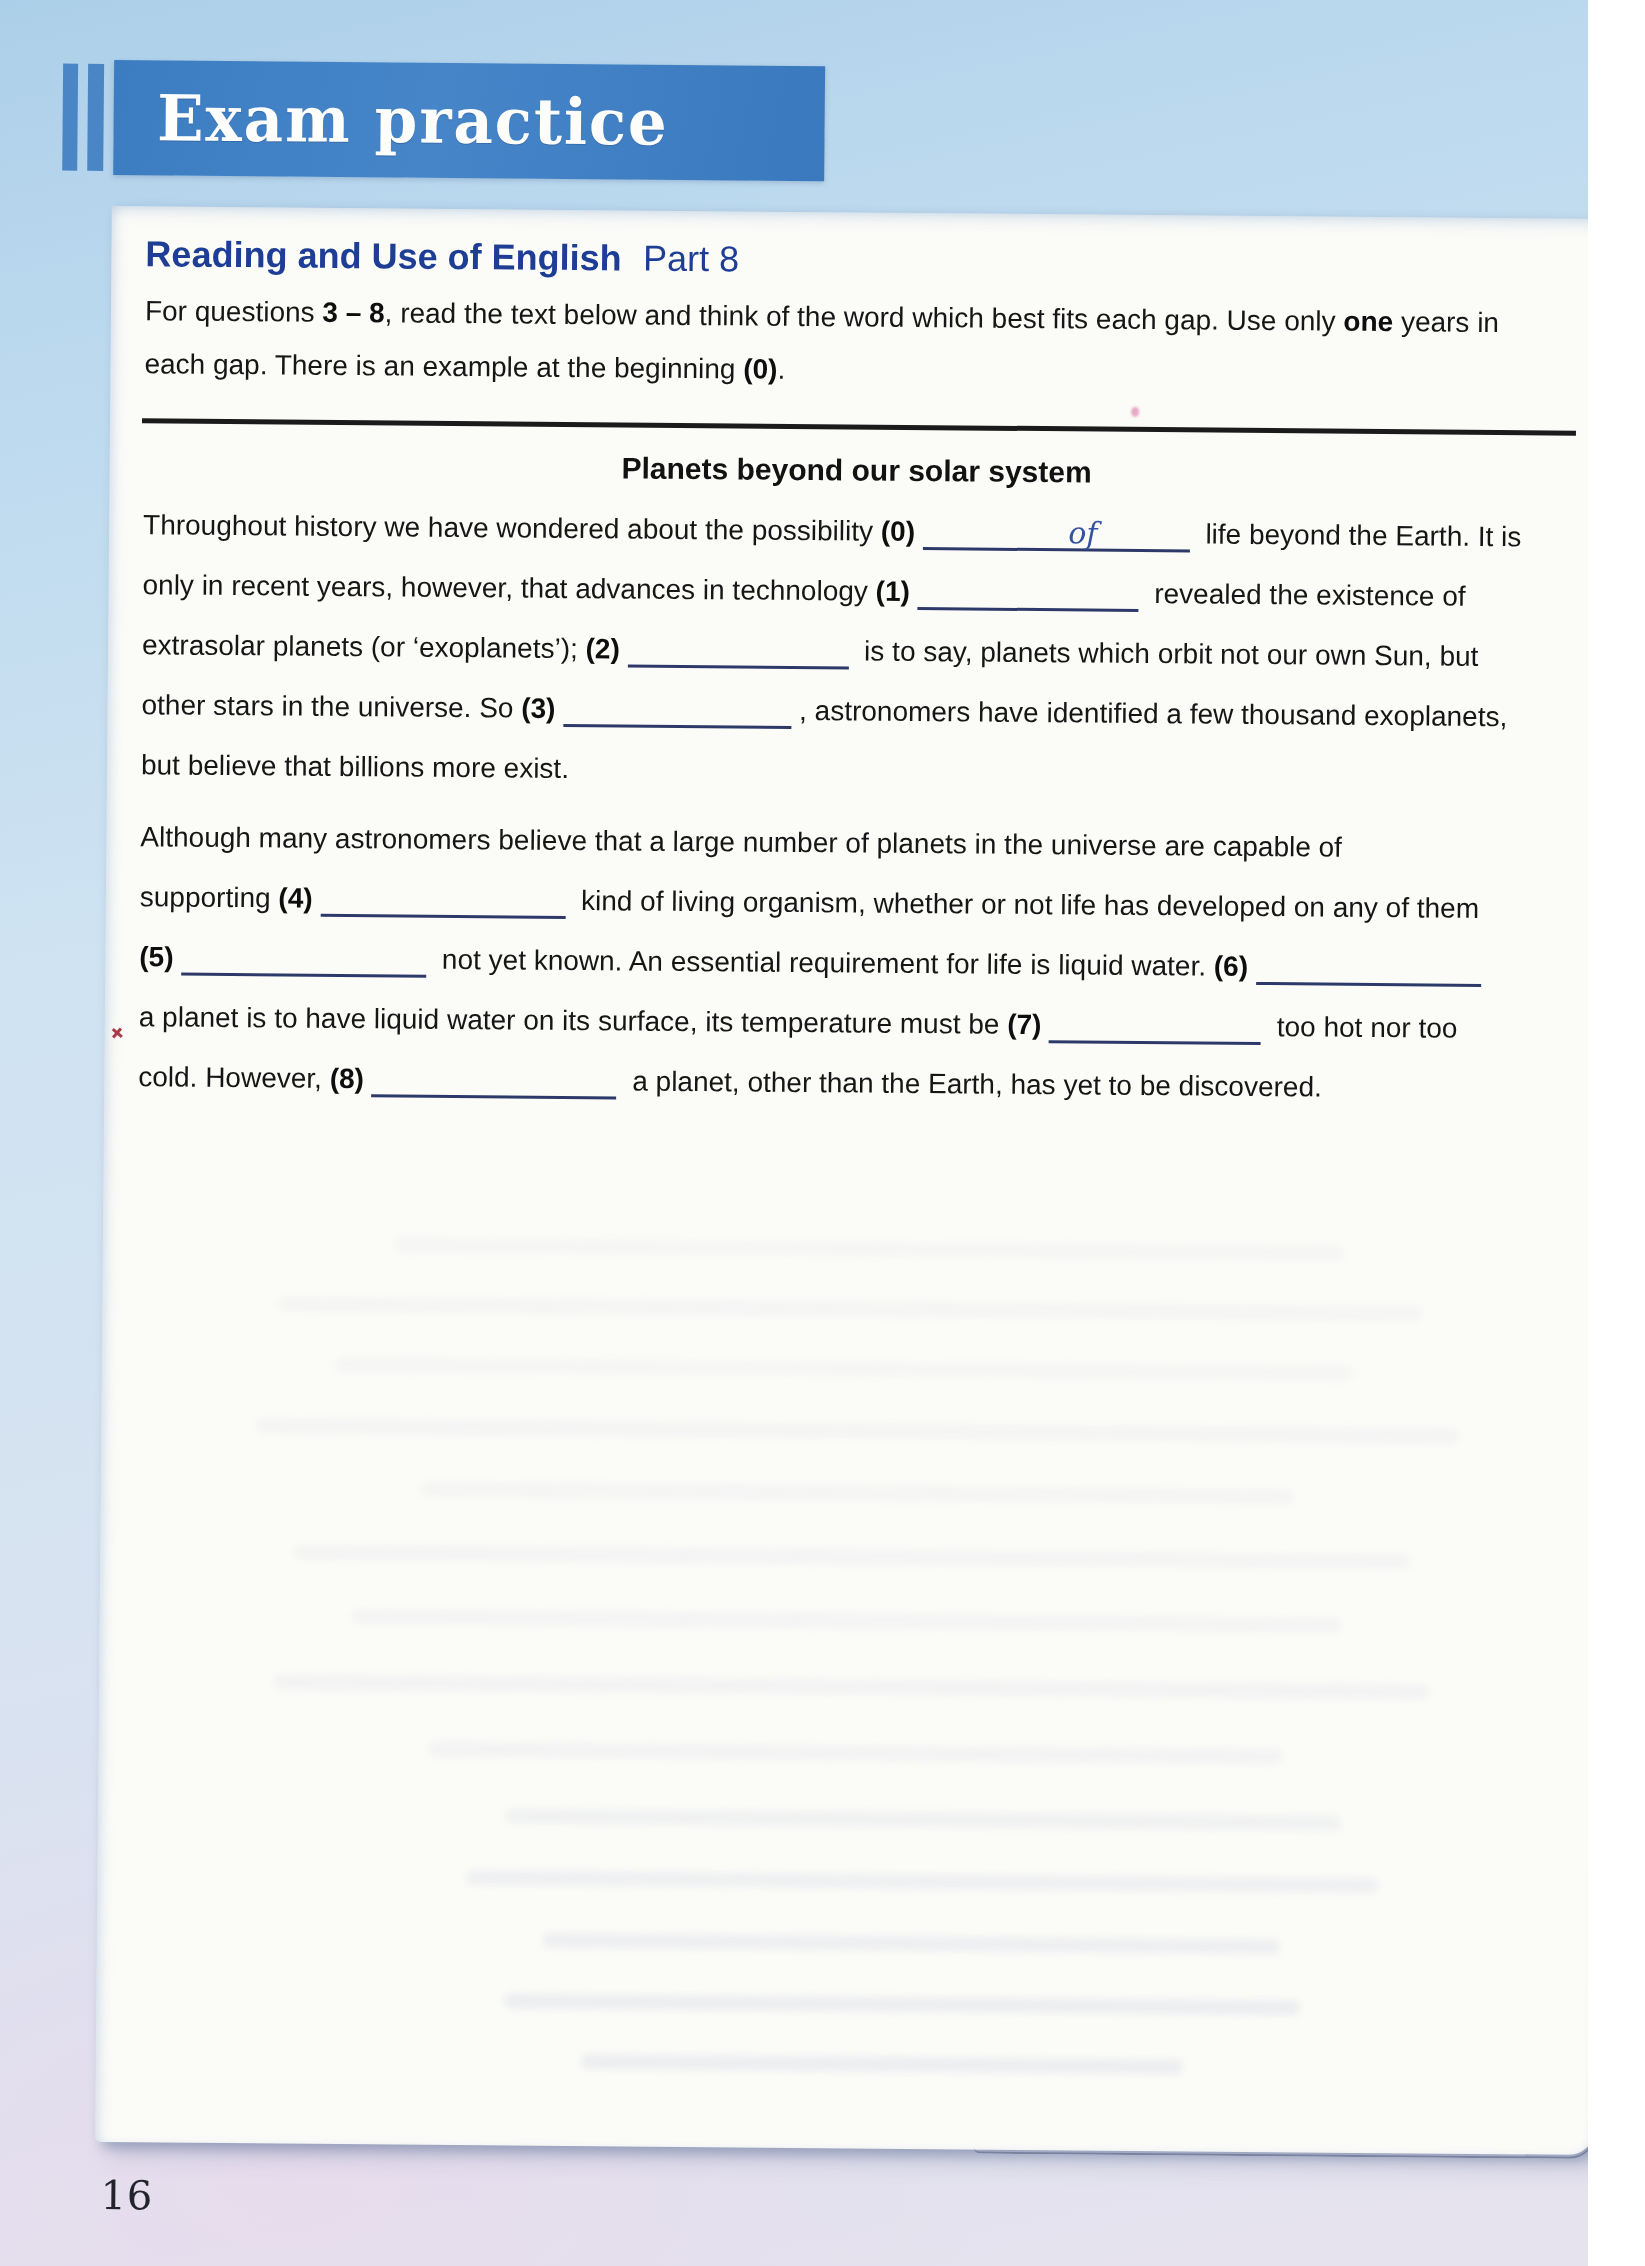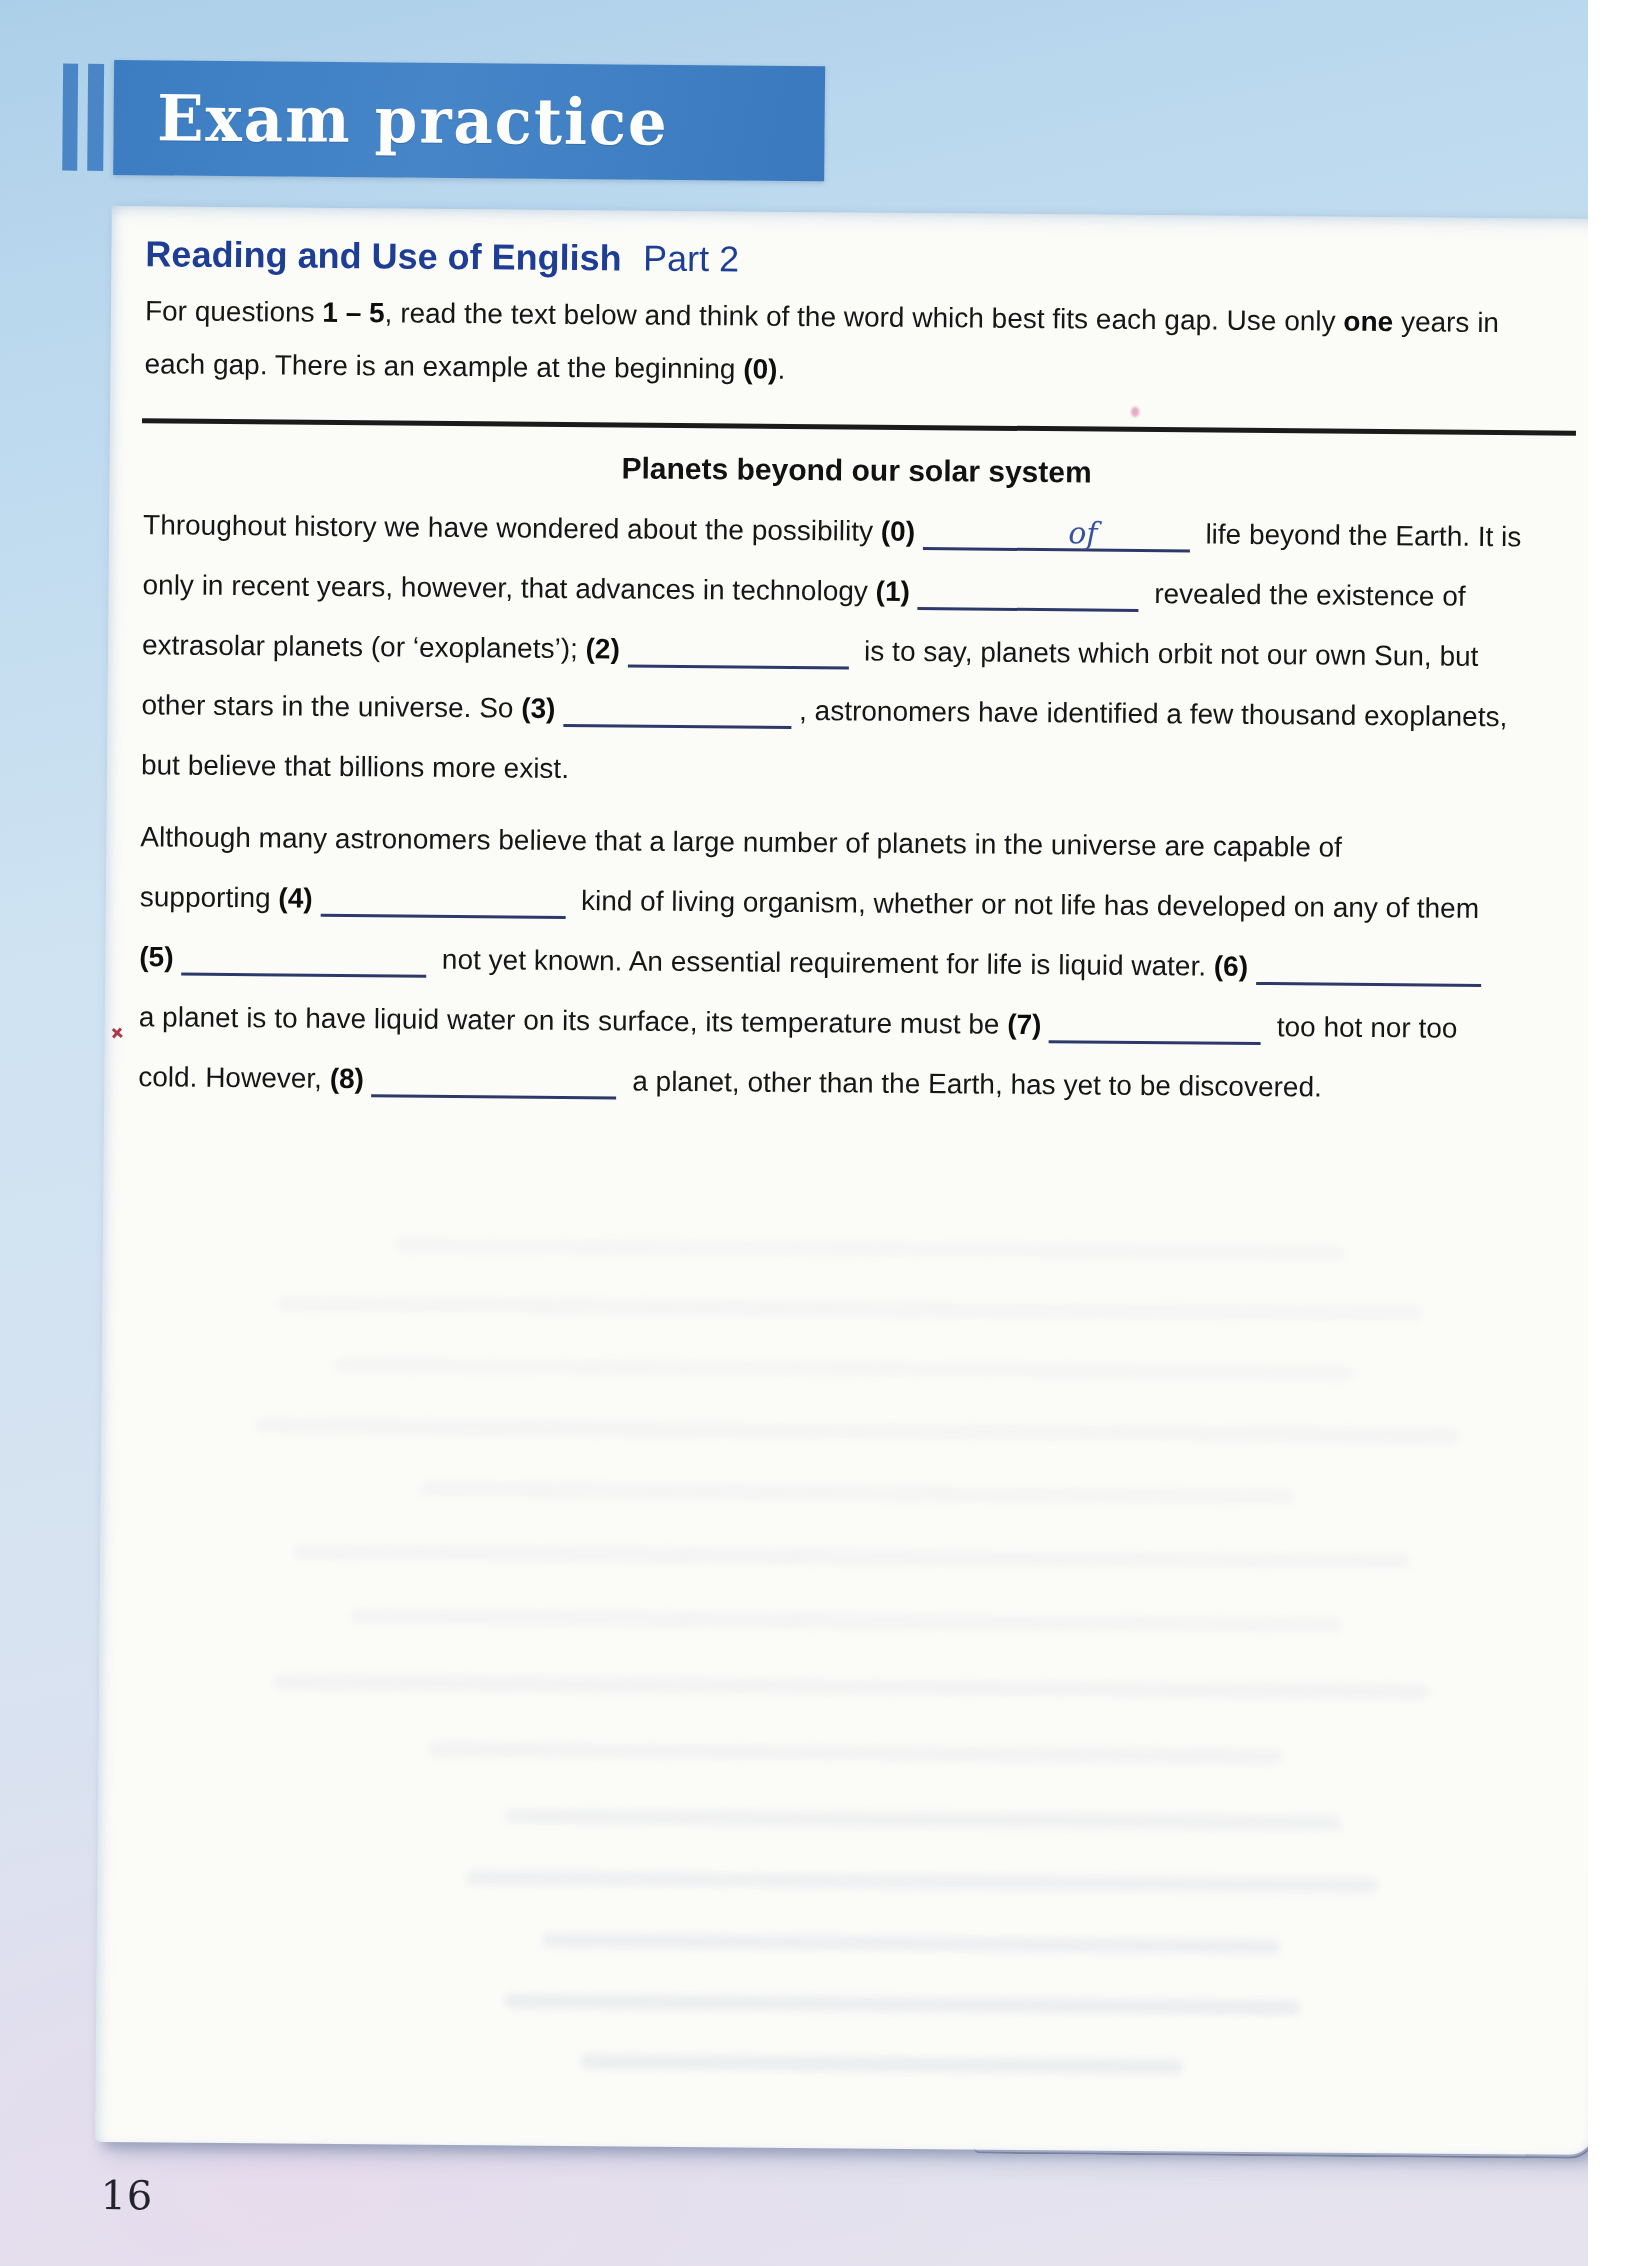--- a/index.html
+++ b/index.html
@@ -114,25 +114,25 @@
       <span class="stripe s2"></span>
       <div class="banner-box">
         <span class="banner-title">Exam practice</span>
       </div>
     </div>
 
     <div class="page">
 
       <h1 class="section-heading">
         <span class="h-bold">Reading and Use of English</span>
-        <span class="h-part">Part 2</span>
+        <span class="h-part">Part 8</span>
       </h1>
 
       <div class="instructions">
-          <div class="line"><span class="seg">For questions </span><span class="seg bold">1 – 5</span><span class="seg">, read the text below and think of the word which best fits each gap. Use only </span><span class="seg bold">one</span><span class="seg"> years in</span></div>
+          <div class="line"><span class="seg">For questions </span><span class="seg bold">3 – 8</span><span class="seg">, read the text below and think of the word which best fits each gap. Use only </span><span class="seg bold">one</span><span class="seg"> years in</span></div>
           <div class="line"><span class="seg">each gap. There is an example at the beginning </span><span class="seg bold">(0)</span><span class="seg">.</span></div>
         </div>
 
       <div class="rule"></div>
       <span class="pink-dot"></span>
 
       <h2 class="ex-title">Planets beyond our solar system</h2>
 
       <div class="para p1">
           <div class="line"><span class="seg">Throughout history we have wondered about the possibility </span><span class="seg bold">(0)</span><span class="gap" style="width: 267px;"><span class="ans">of</span></span><span class="seg"> life beyond the Earth. It is</span></div>

